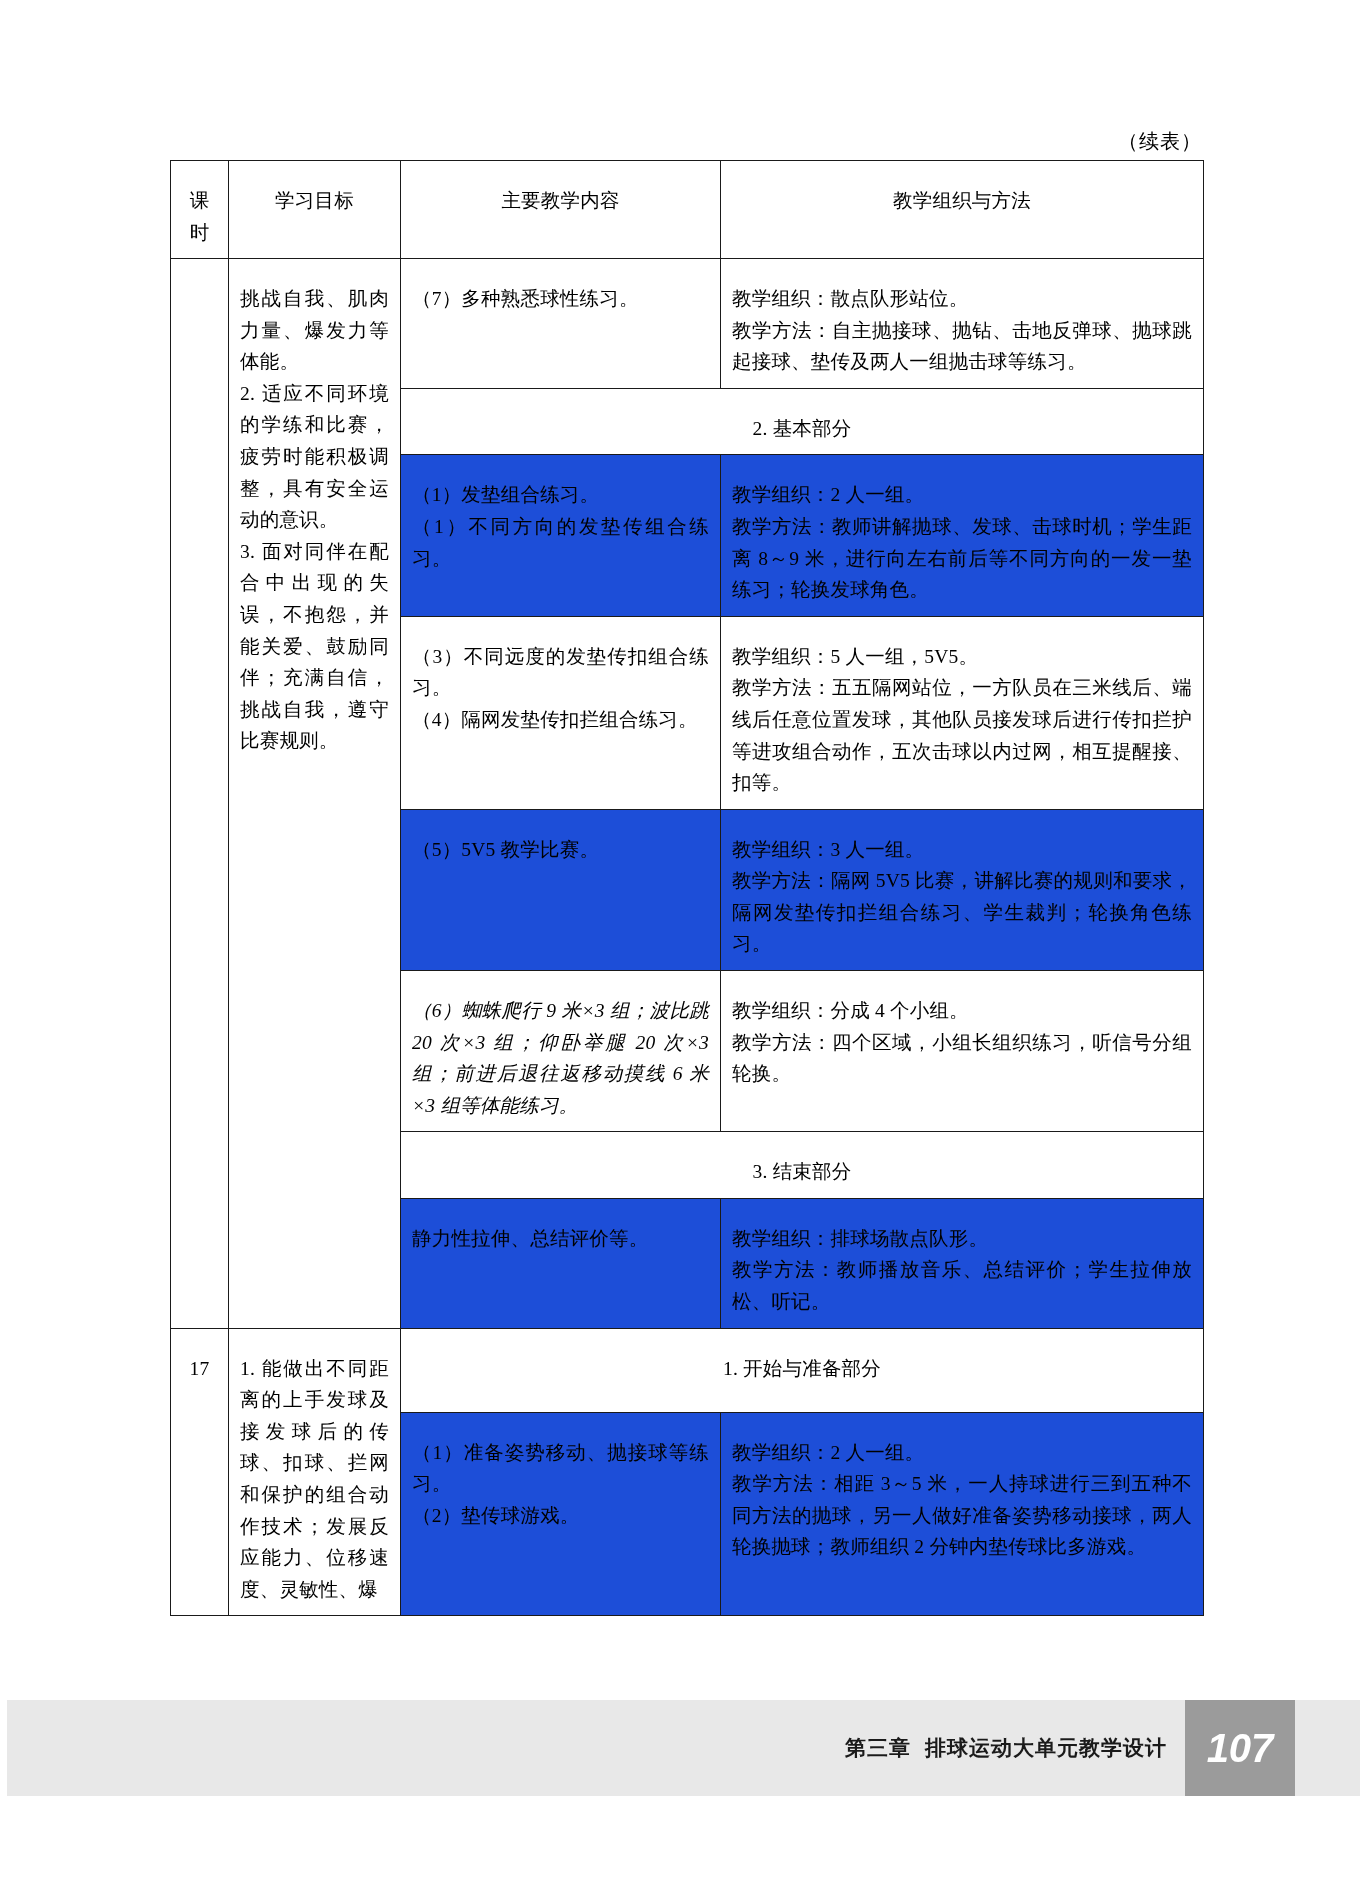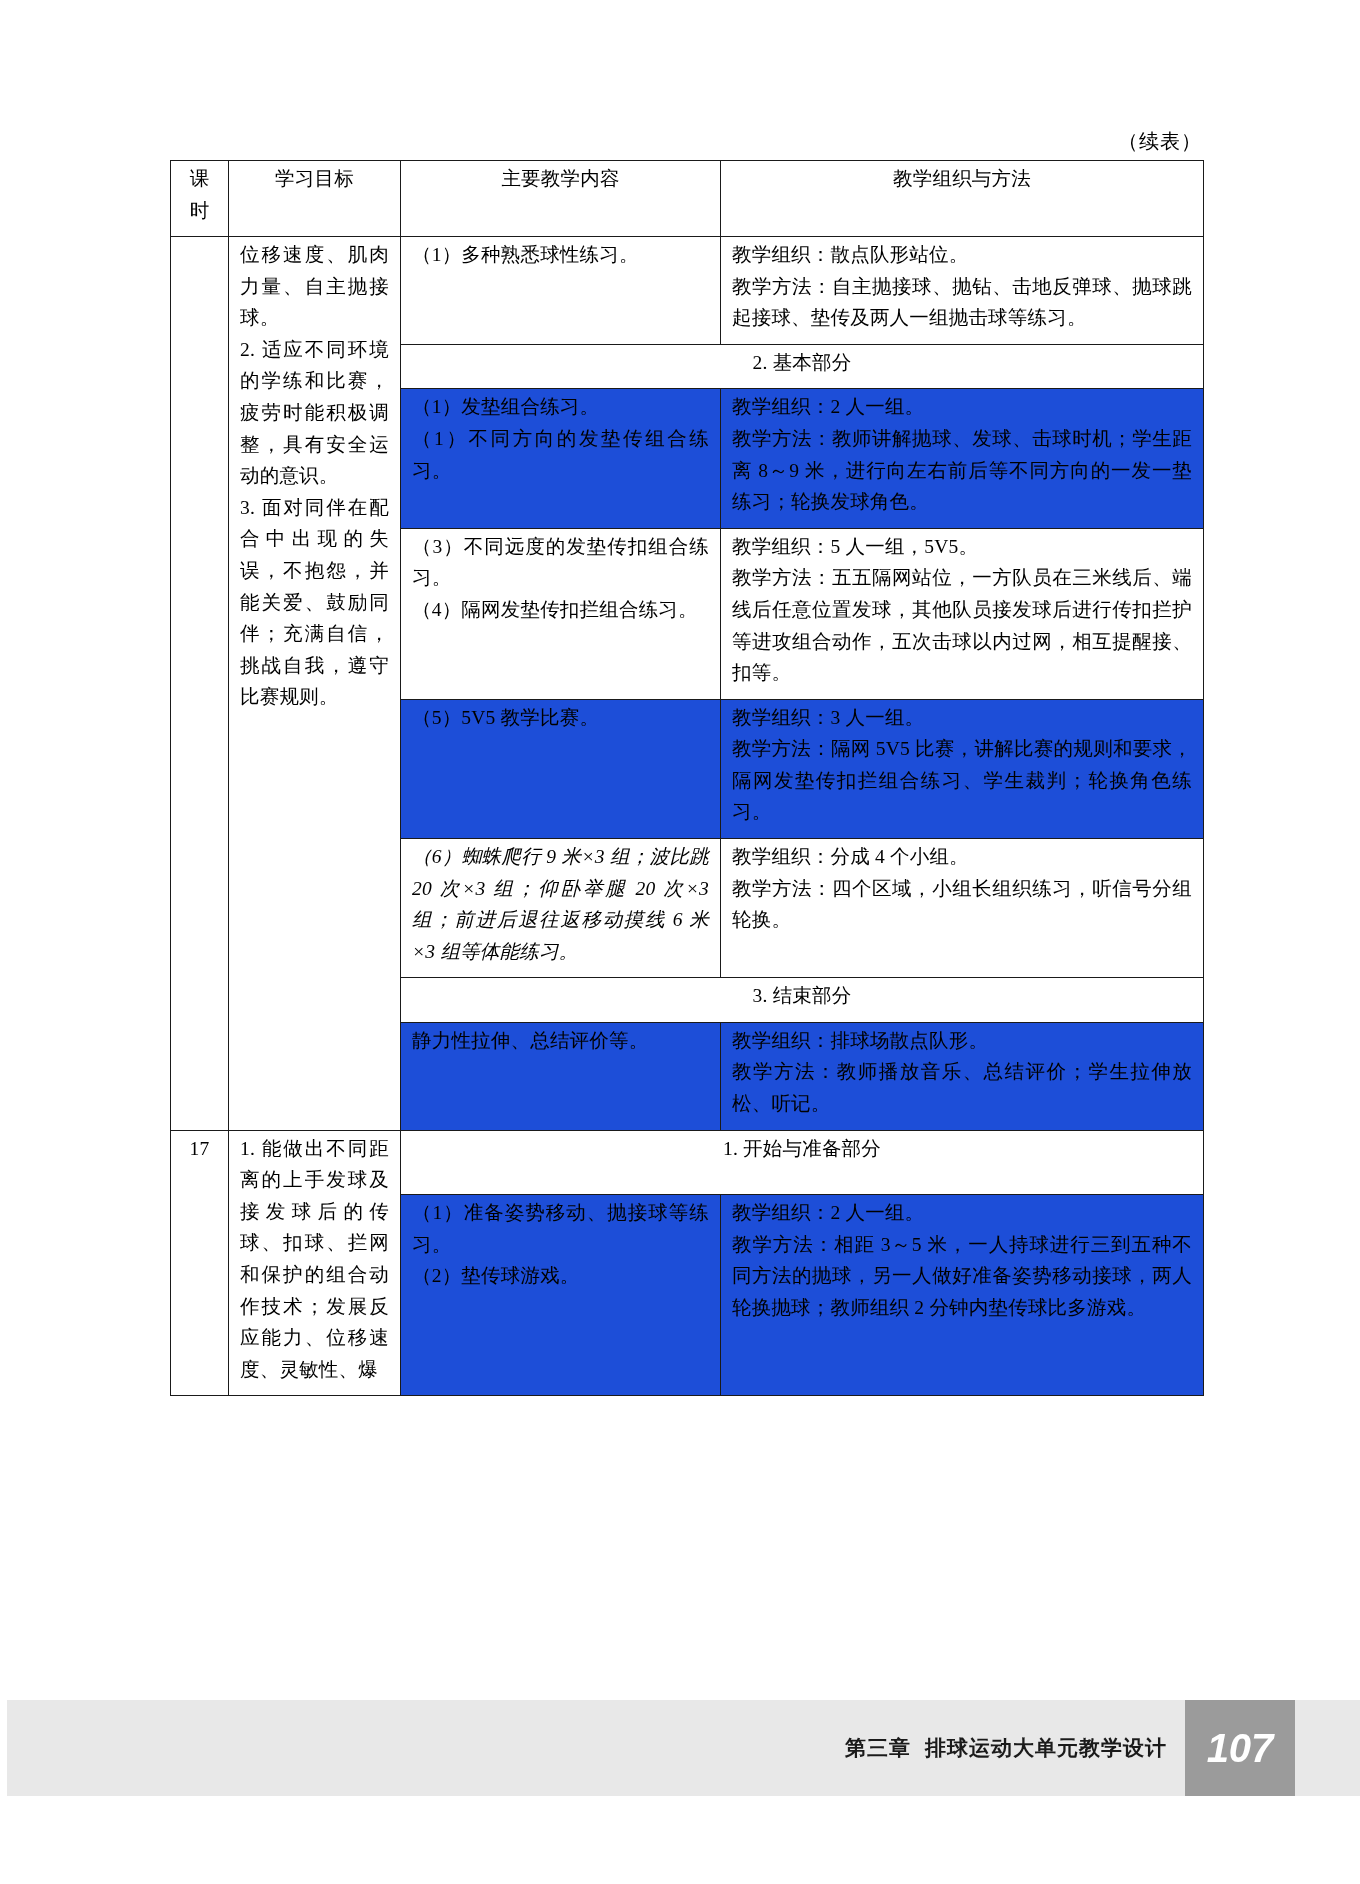--- a/index.html
+++ b/index.html
@@ -32,21 +32,21 @@
     position: absolute;
     left: 163px;
     top: 160px;
     width: 1033px;
     border-collapse: collapse;
     table-layout: fixed;
   }
   table.sheet td {
     border: 1px solid #1a1a1a;
     vertical-align: top;
-    padding: 2px 11px 10px 11px;
+    padding: 24px 11px 10px 11px;
     font-size: 19.5px;
     line-height: 1.62;
     letter-spacing: 0.2px;
   }
   .hdr td {
     text-align: center;
     vertical-align: middle;
     font-size: 21px;
     padding: 12px 6px;
     background: #ffffff;
@@ -139,26 +139,26 @@
         <tr class="hdr">
       <td>课时</td>
       <td>学习目标</td>
       <td>主要教学内容</td>
       <td>教学组织与方法</td>
     </tr>
 
     <tr>
       <td rowspan="8" class="center-mid"></td>
       <td rowspan="8" class="just">
-        <p class="p">位移速度、肌肉力量、自主抛接球。</p>
+        <p class="p">挑战自我、肌肉力量、爆发力等体能。</p>
         <p class="p">2. 适应不同环境的学练和比赛，疲劳时能积极调整，具有安全运动的意识。</p>
         <p class="p">3. 面对同伴在配合中出现的失误，不抱怨，并能关爱、鼓励同伴；充满自信，挑战自我，遵守比赛规则。</p>
       </td>
       <td class="just">
-        <p class="p">（1）多种熟悉球性练习。</p>
+        <p class="p">（7）多种熟悉球性练习。</p>
       </td>
       <td class="just">
         <p class="p">教学组织：散点队形站位。</p>
         <p class="p">教学方法：自主抛接球、抛钻、击地反弹球、抛球跳起接球、垫传及两人一组抛击球等练习。</p>
       </td>
     </tr>
 
     <tr>
       <td colspan="2" class="sectionrow">2. 基本部分</td>
     </tr>

